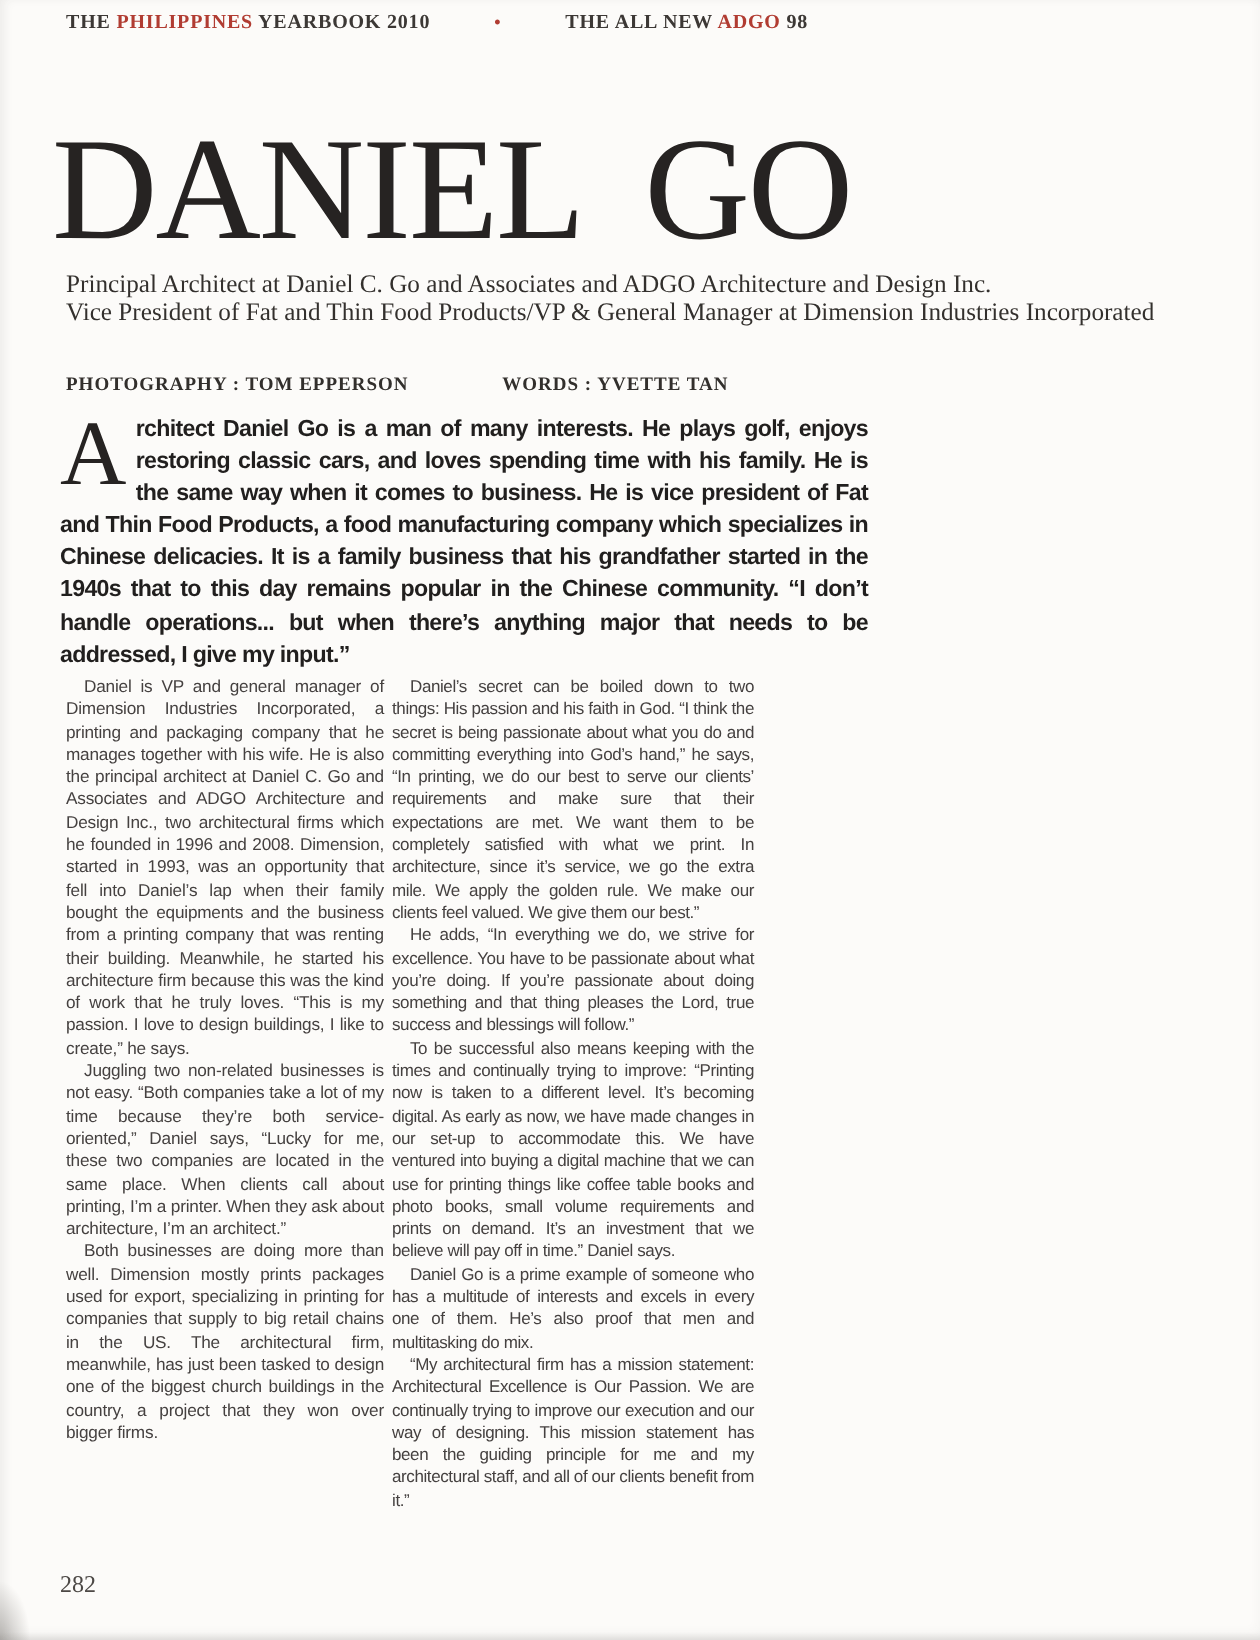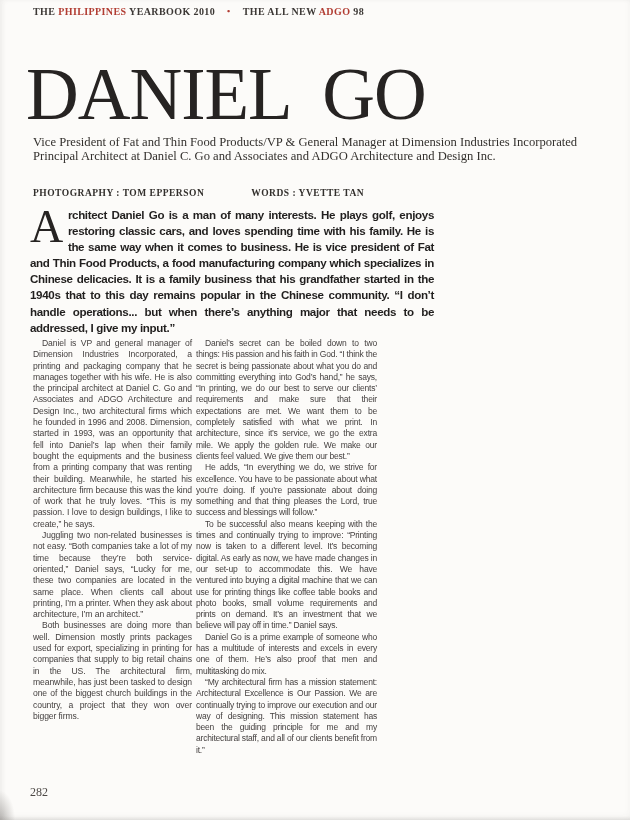--- a/index.html
+++ b/index.html
@@ -6,21 +6,21 @@
   .page {
     position:relative; width:630px; height:820px; margin:0 auto;
     background:#fcfbf9; overflow:hidden;
     font-family:"Liberation Sans", sans-serif;
     box-shadow: inset 0 -3px 6px rgba(60,56,52,0.05), inset 3px 0 5px rgba(60,56,52,0.04);
   }
 
   
   .header {
     position:absolute; top:6px; left:33px;
-    display:flex; align-items:center; gap:12px;
+    display:flex; align-items:center; gap:32px;
     font-family:"Liberation Serif", serif;
     font-size:10px; font-weight:700; letter-spacing:0.4px;
     color:#3c3835; white-space:nowrap;
   }
   .red { color:#b13c32; }
   .bullet { font-size:9px; line-height:1; }
 
   
   .title {
     position:absolute; top:58px; left:26px; margin:0;
@@ -85,22 +85,22 @@
 
   <div class="header">
     <span><span>THE </span><span class="red">PHILIPPINES</span><span> YEARBOOK 2010</span></span>
     <span class="red bullet">•</span>
     <span><span>THE ALL NEW </span><span class="red">ADGO</span><span> 98</span></span>
   </div>
 
   <h1 class="title">DANIEL GO</h1>
 
   <div class="subtitles">
+    <div>Principal Architect at Daniel C. Go and Associates and ADGO Architecture and Design Inc.</div>
     <div>Vice President of Fat and Thin Food Products/VP &amp; General Manager at Dimension Industries Incorporated</div>
-    <div>Principal Architect at Daniel C. Go and Associates and ADGO Architecture and Design Inc.</div>
   </div>
 
   <div class="credits">
     <span>PHOTOGRAPHY : TOM EPPERSON</span>
     <span class="words-credit">WORDS : YVETTE TAN</span>
   </div>
 
   <div class="intro">
     <span class="dropcap">A</span><span>rchitect Daniel Go is a man of many interests. He plays golf, enjoys restoring classic cars, and loves spending time with his family. He is the same way when it comes to business. He is vice president of Fat and Thin Food Products, a food manufacturing company which specializes in Chinese delicacies. It is a family business that his grandfather started in the 1940s that to this day remains popular in the Chinese community. “I don’t handle operations... but when there’s anything major that needs to be addressed, I give my input.”</span>
   </div>

